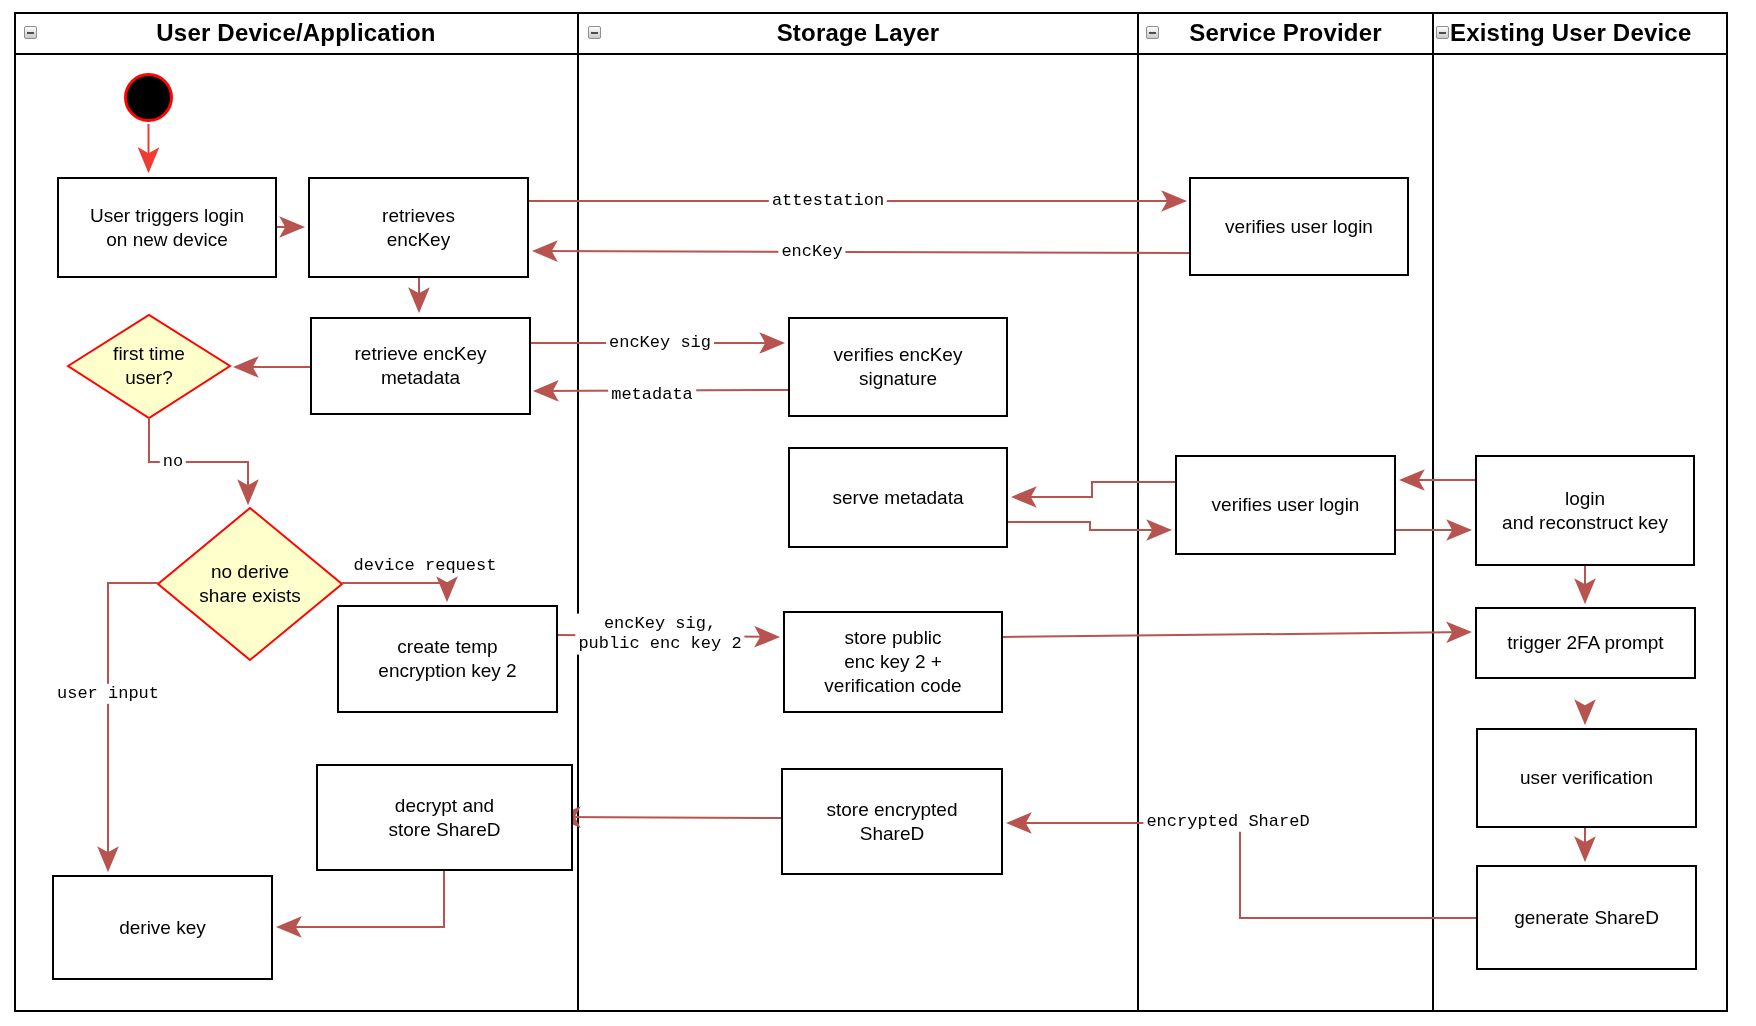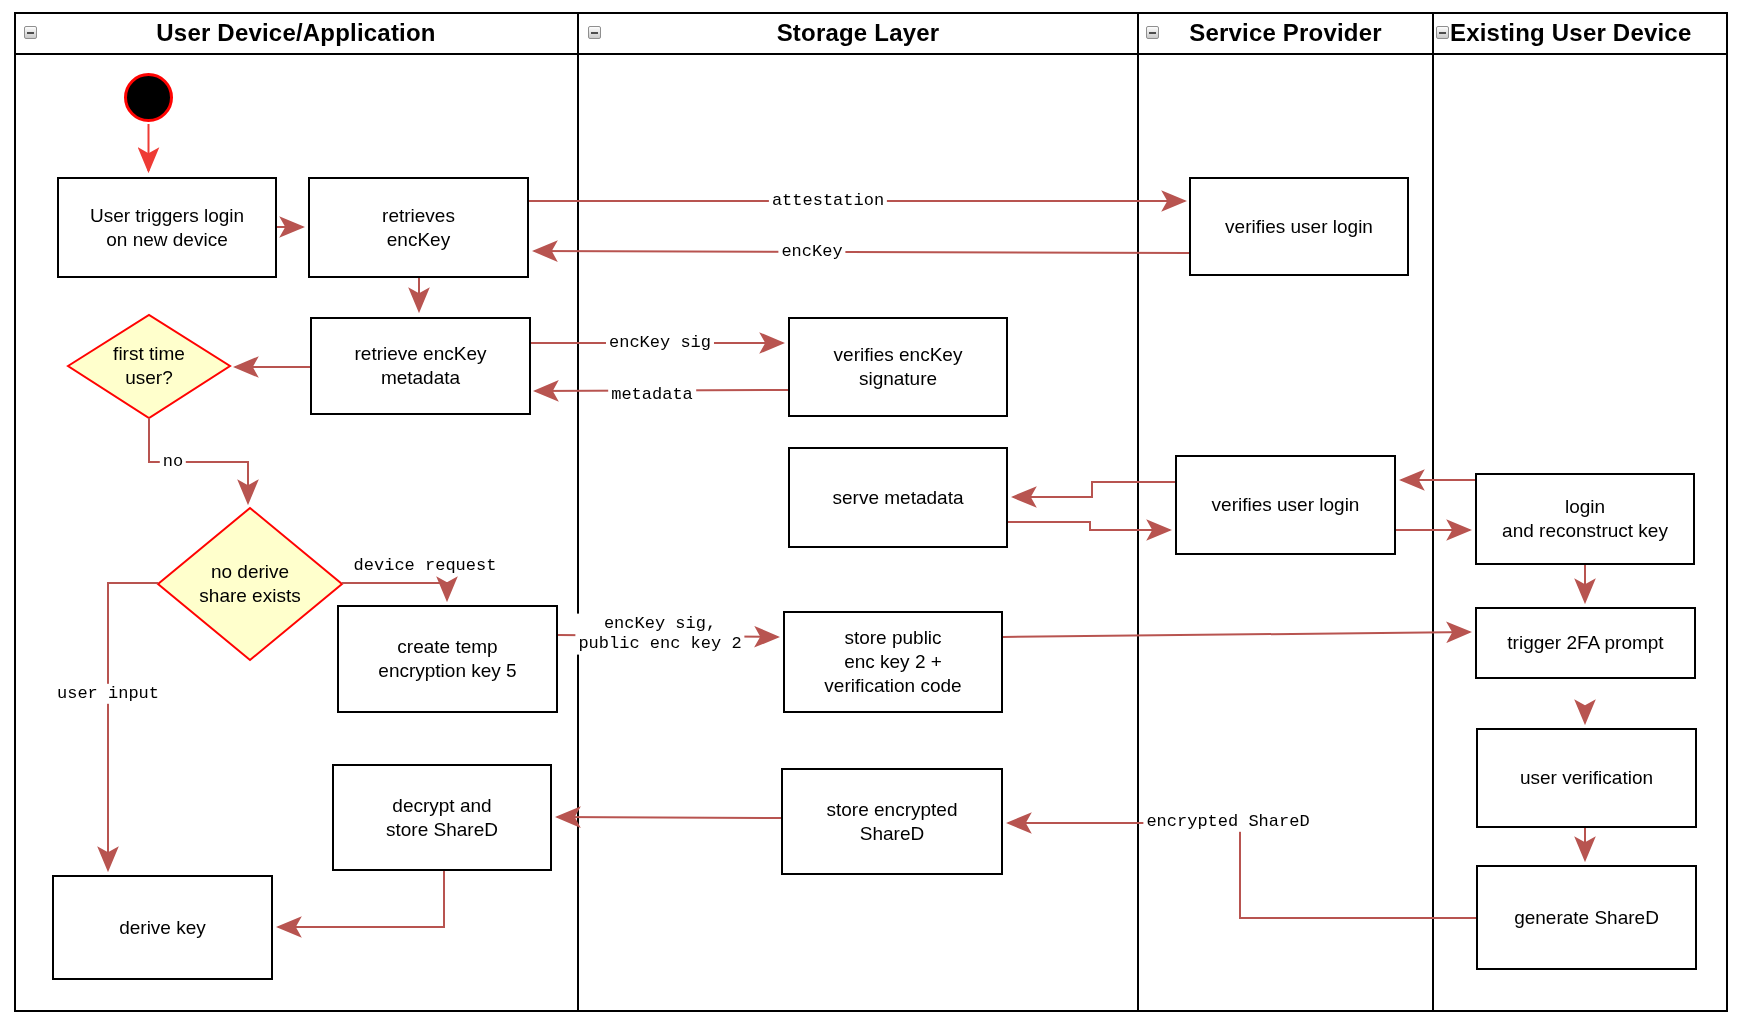--- a/index.html
+++ b/index.html
@@ -101,35 +101,35 @@
 
 <div class="start-node"></div>
 
 <div class="node" style="left:57px;top:177px;width:220px;height:101px">User triggers login
 on new device</div>
 <div class="node" style="left:308px;top:177px;width:221px;height:101px">retrieves
 encKey</div>
 <div class="node" style="left:310px;top:317px;width:221px;height:98px">retrieve encKey
 metadata</div>
 <div class="node" style="left:337px;top:605px;width:221px;height:108px">create temp
-encryption key 5</div>
-<div class="node" style="left:332px;top:764px;width:220px;height:107px">decrypt and
+encryption key 2</div>
+<div class="node" style="left:316px;top:764px;width:257px;height:107px">decrypt and
 store ShareD</div>
 <div class="node" style="left:52px;top:875px;width:221px;height:105px">derive key</div>
 <div class="node" style="left:788px;top:317px;width:220px;height:100px">verifies encKey
 signature</div>
 <div class="node" style="left:788px;top:447px;width:220px;height:101px">serve metadata</div>
 <div class="node" style="left:783px;top:611px;width:220px;height:102px">store public
 enc key 2 +
 verification code</div>
 <div class="node" style="left:781px;top:768px;width:222px;height:107px">store encrypted
 ShareD</div>
 <div class="node" style="left:1189px;top:177px;width:220px;height:99px">verifies user login</div>
 <div class="node" style="left:1175px;top:455px;width:221px;height:100px">verifies user login</div>
-<div class="node" style="left:1475px;top:473px;width:220px;height:92px">login
+<div class="node" style="left:1475px;top:455px;width:220px;height:111px">login
 and reconstruct key</div>
 <div class="node" style="left:1475px;top:607px;width:221px;height:72px">trigger 2FA prompt</div>
 <div class="node" style="left:1476px;top:728px;width:221px;height:100px">user verification</div>
 <div class="node" style="left:1476px;top:865px;width:221px;height:105px">generate ShareD</div>
 
 <div class="dlabel" style="left:149px;top:366px">first time
 user?</div>
 <div class="dlabel" style="left:250px;top:584px">no derive
 share exists</div>
 

